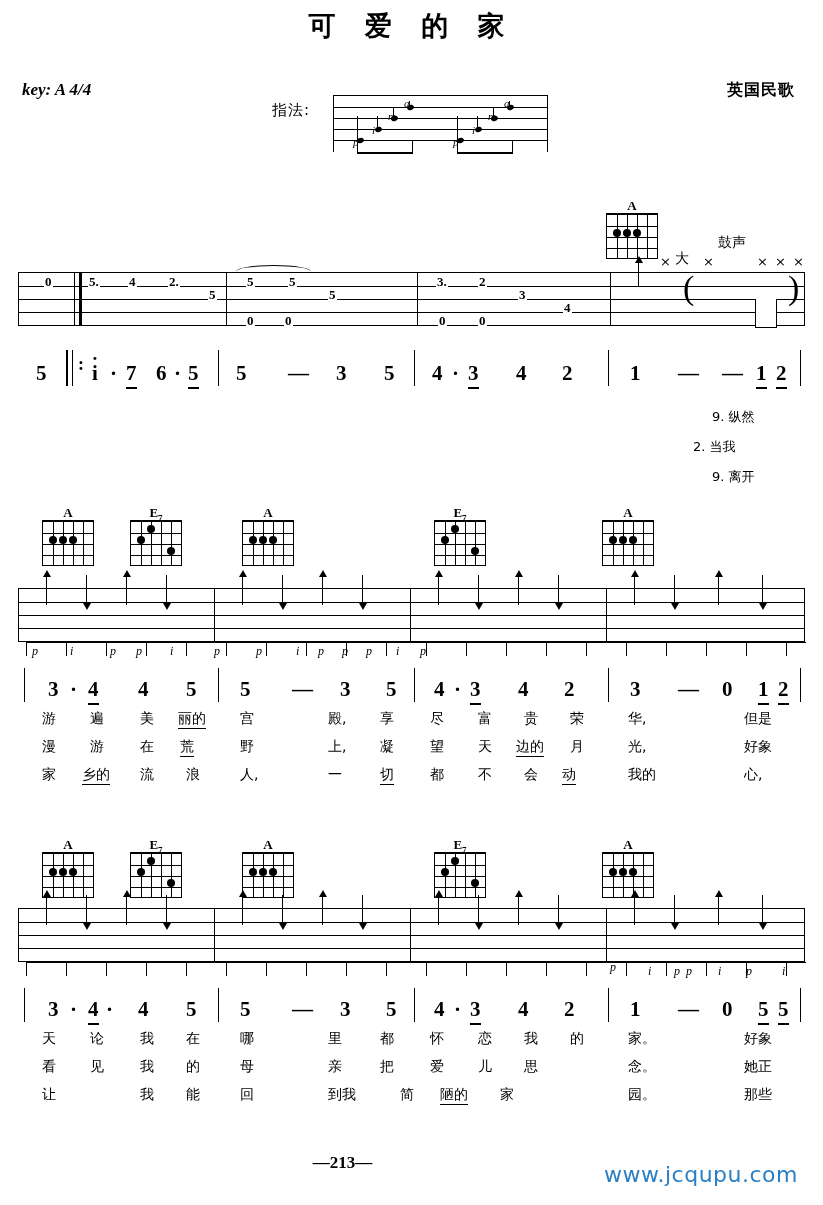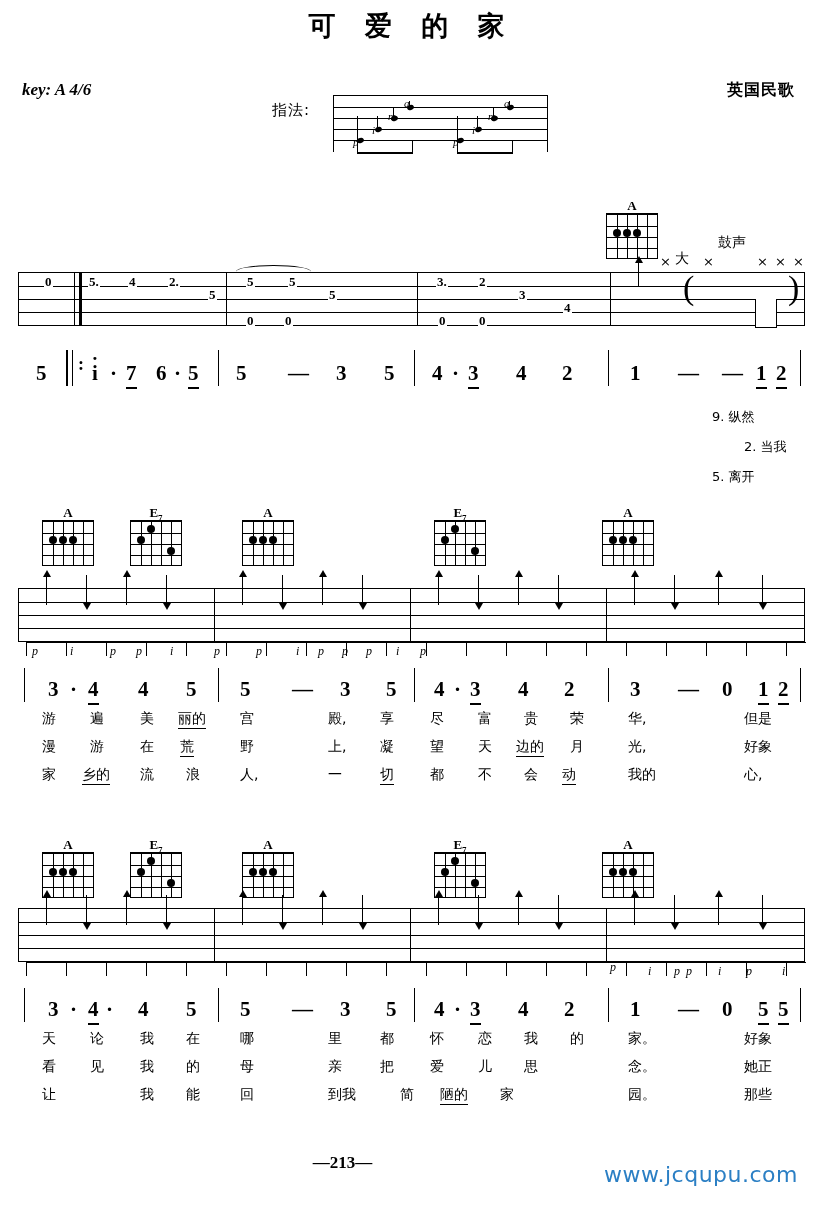--- a/index.html
+++ b/index.html
@@ -224,21 +224,21 @@
     border-radius: 50%;
     height: 12px;
     border-left: none; border-right: none; border-bottom: none;
   }
 </style>
 </head>
 <body>
 
 <div class="abs" id="title">可 爱 的 家</div>
 
-<div class="abs" id="key-sig">key: A 4/6</div>
+<div class="abs" id="key-sig">key: A 4/4</div>
 <div class="abs" id="composer">英国民歌</div>
 <div class="abs" id="fingering-label">指法:</div>
 
 <div class="staff abs" id="fing-staff">
   <div class="ln" style="top:11px"></div>
   <div class="ln" style="top:22px"></div>
   <div class="ln" style="top:33px"></div>
   <div class="ln" style="top:44px"></div>
   <div style="position:absolute;left:0;top:0;bottom:0;border-left:1.4px solid #000;"></div>
   <div style="position:absolute;right:0;top:0;bottom:0;border-left:1.4px solid #000;"></div>
@@ -364,22 +364,22 @@
   <div class="jp" style="left:516px;top:3px">4</div>
   <div class="jp" style="left:562px;top:3px">2</div>
   <div class="jp" style="left:630px;top:3px">1</div>
   <div class="jp" style="left:678px;top:3px">—</div>
   <div class="jp" style="left:722px;top:3px">—</div>
   <div class="jp under" style="left:756px;top:3px">1</div>
   <div class="jp under" style="left:776px;top:3px">2</div>
 </div>
 
 <div class="verse-cue abs" style="left:712px;top:408px">9. 纵然</div>
-<div class="verse-cue abs" style="left:744px;top:438px">2. 当我</div>
-<div class="verse-cue abs" style="left:712px;top:468px">5. 离开</div>
+<div class="verse-cue abs" style="left:693px;top:438px">2. 当我</div>
+<div class="verse-cue abs" style="left:712px;top:468px">9. 离开</div>
 
 <div class="chord abs" style="left:40px;top:505px">
   <div class="cname">A</div>
   <div class="grid">
     <div class="v" style="left:10px"></div>
       <div class="v" style="left:20px"></div>
     <div class="v" style="left:30px"></div>
       <div class="v" style="left:40px"></div>
     <div class="h" style="top:11px"></div>
       <div class="h" style="top:22px"></div>

